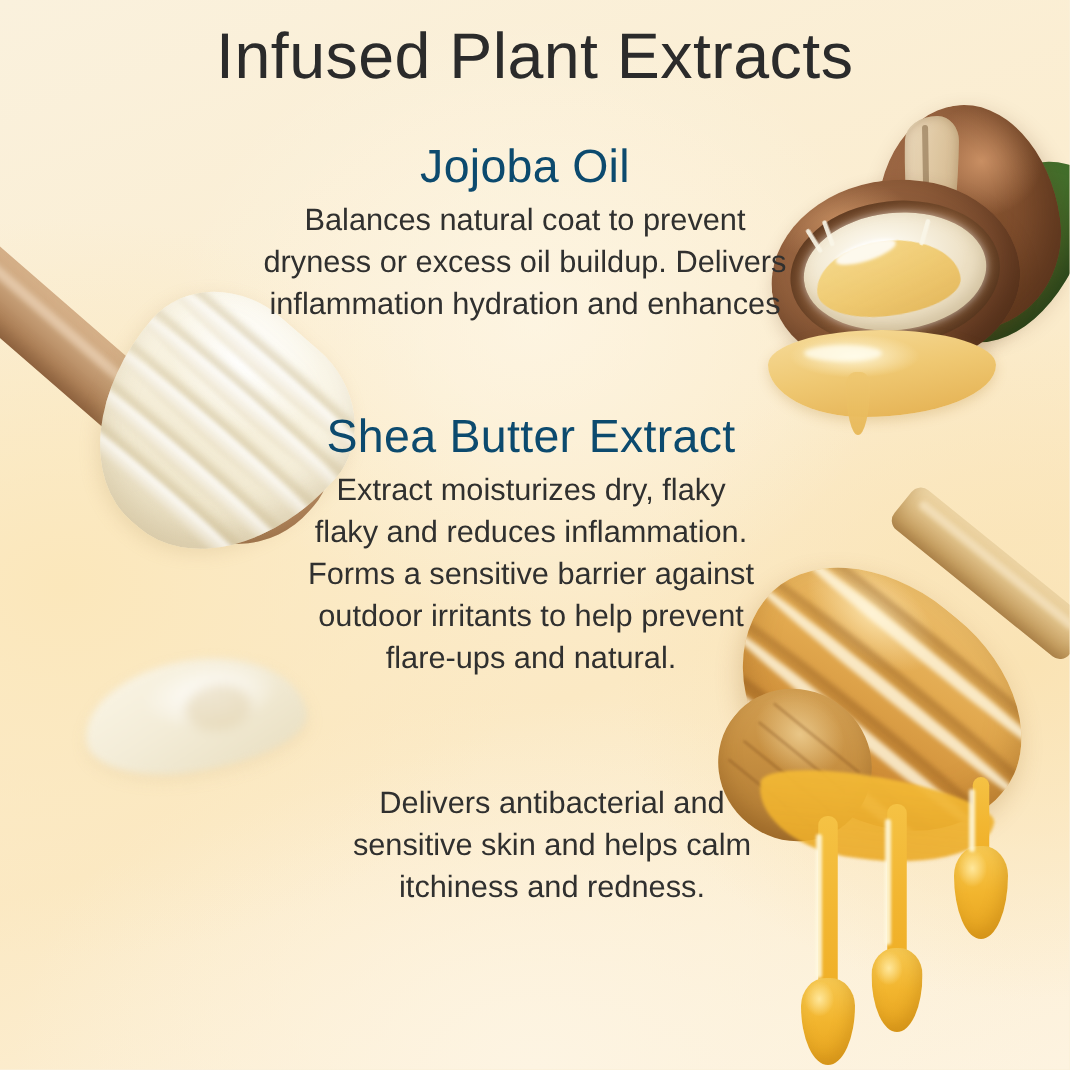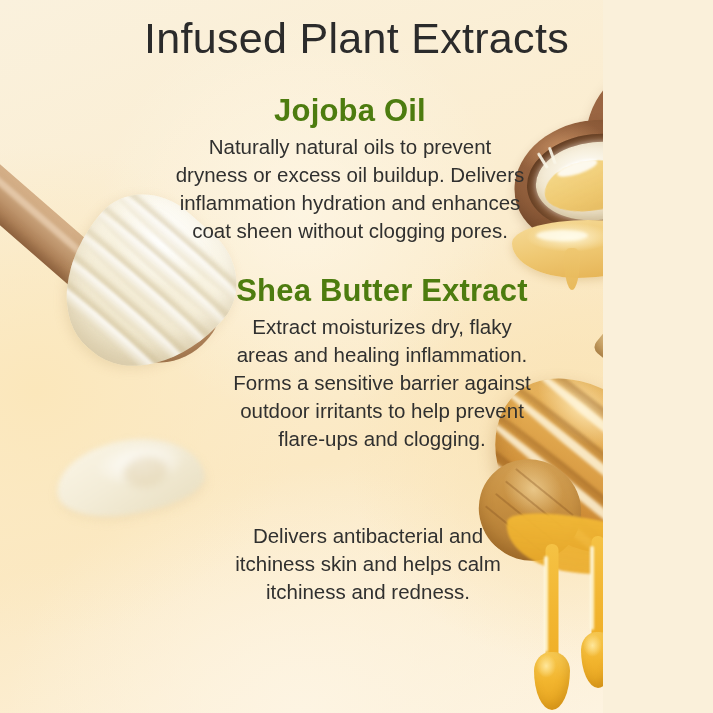--- a/index.html
+++ b/index.html
@@ -1,21 +1,21 @@
 <!DOCTYPE html>
 <html><head>
 <meta charset="utf-8">
 <style>
   html,body{margin:0;padding:0;}
   body{
     width:713px;height:713px;overflow:hidden;position:relative;
     font-family:"Liberation Sans", sans-serif;
     background:#FAF0DA;
   }
-  #canvas{position:absolute;inset:0;width:603px;height:713px;overflow:hidden;}
+  #canvas{position:absolute;inset:0;width:713px;height:713px;overflow:hidden;}
 
   
   .bg-base{
     position:absolute;inset:0;
     background:
       radial-gradient(ellipse 62% 48% at 6% 55%, #FBE7BB 0%, rgba(251,231,187,0) 72%),
       radial-gradient(ellipse 55% 45% at 96% 62%, #FAE3B4 0%, rgba(250,227,180,0) 70%),
       radial-gradient(ellipse 70% 50% at 50% 100%, #FDF4E2 0%, rgba(253,244,226,0) 70%),
       linear-gradient(160deg,#FAF1DD 0%,#FBEDD0 38%,#FBE9C4 62%,#FDF3E0 100%);
   }
@@ -25,26 +25,26 @@
   }
 
   
   .text-layer{position:absolute;inset:0;z-index:40;}
   .title{
     position:absolute;top:14px;left:0;width:713px;text-align:center;
     font-size:43px;letter-spacing:.3px;color:#2B2B2B;font-weight:400;
     line-height:1.12;
   }
   .section{position:absolute;text-align:center;color:#2E2E2E;}
-  .sec-head{font-size:31px;font-weight:700;color:#4d7c0f;line-height:1.2;margin:0 0 4px 0;letter-spacing:.2px;}
+  .sec-head{font-size:31px;font-weight:400;color:#0c4a6e;line-height:1.2;margin:0 0 4px 0;letter-spacing:.2px;}
   .sec-body{font-size:20.5px;line-height:28px;color:#30302F;margin:0;}
   .sec-body span{display:block;}
 
   #sec-jojoba{ top:92px; left:140px; width:420px; }
-  #sec-shea  { top:272px; left:172px; width:420px; }
+  #sec-shea  { top:272px; left:144px; width:420px; }
   #sec-honey { top:522px; left:168px; width:400px; }
 
   
   #nut-group{position:absolute;left:498px;top:52px;width:215px;height:230px;z-index:20;}
 
   .leaf{
     position:absolute;right:-6px;top:50px;width:86px;height:132px;
     background:linear-gradient(135deg,#4C7C33 0%,#3C6526 55%,#2F5320 100%);
     border-radius:70% 10% 70% 10%;
     transform:rotate(16deg);
@@ -362,40 +362,39 @@
     </div>
   </div>
 
   <div class="text-layer">
 
     <div class="title">Infused Plant Extracts</div>
 
     <div class="section" id="sec-jojoba">
       <p class="sec-head">Jojoba Oil</p>
       <p class="sec-body">
-        <span>Naturally natural oils to prevent</span>
+        <span>Balances natural coat to prevent</span>
         <span>dryness or excess oil buildup. Delivers</span>
         <span>inflammation hydration and enhances</span>
-        <span>coat sheen without clogging pores.</span>
       </p>
     </div>
 
     <div class="section" id="sec-shea">
       <p class="sec-head">Shea Butter Extract</p>
       <p class="sec-body">
         <span>Extract moisturizes dry, flaky</span>
-        <span>areas and healing inflammation.</span>
+        <span>flaky and reduces inflammation.</span>
         <span>Forms a sensitive barrier against</span>
         <span>outdoor irritants to help prevent</span>
-        <span>flare-ups and clogging.</span>
+        <span>flare-ups and natural.</span>
       </p>
     </div>
 
     <div class="section" id="sec-honey">
       <p class="sec-body">
         <span>Delivers antibacterial and</span>
-        <span>itchiness skin and helps calm</span>
+        <span>sensitive skin and helps calm</span>
         <span>itchiness and redness.</span>
       </p>
     </div>
 
   </div>
 </div>
 
 </body></html>

